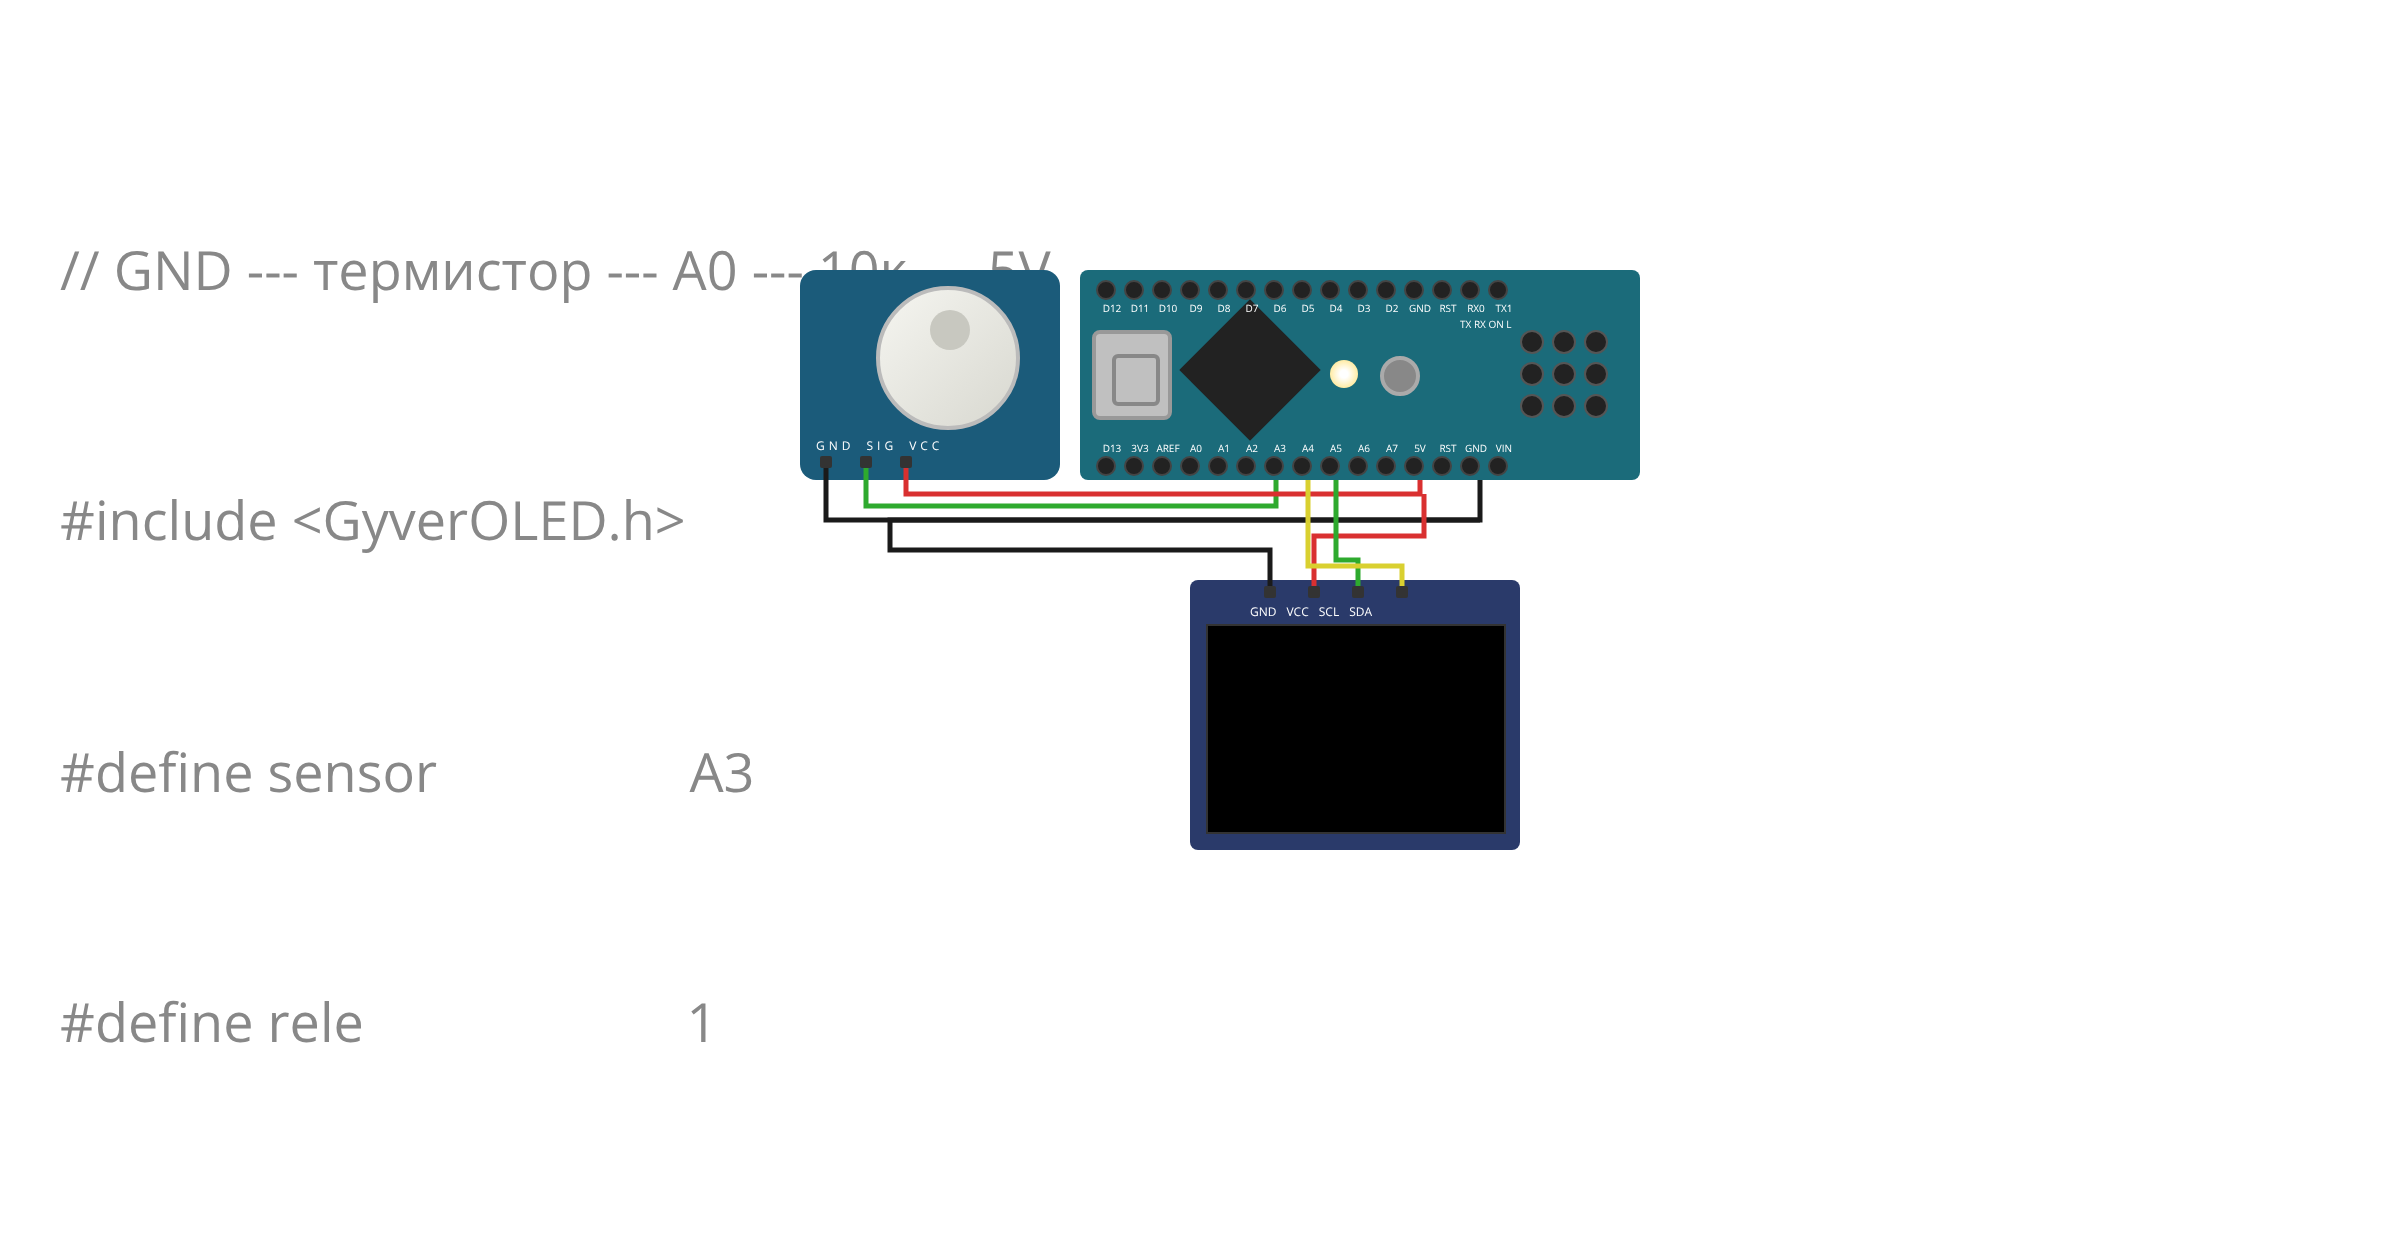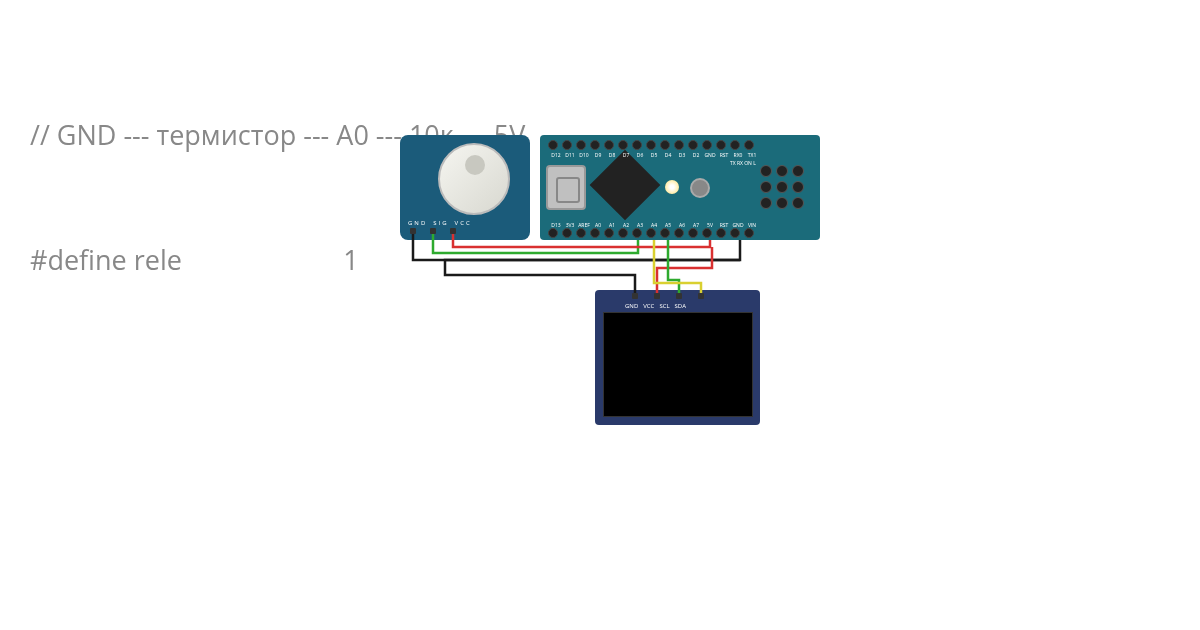--- a/index.html
+++ b/index.html
@@ -212,20 +212,22 @@
     position: absolute;
     left: 0; top: 0;
     width: 1200px; height: 630px;
   }
 </style>
 </head>
 <body>
 
 <div class="code-layer">
   <span class="code-line">// GND --- термистор --- A0 --- 10к --- 5V</span>
+  <span class="code-line">#include &lt;GyverOLED.h&gt;</span>
+  <span class="code-line">#define sensor                  A3</span>
   <span class="code-line">#define rele                       1</span>
   
   
   
   
   <span class="code-line"></span>
   
 </div>
 
 <div class="schematic">

